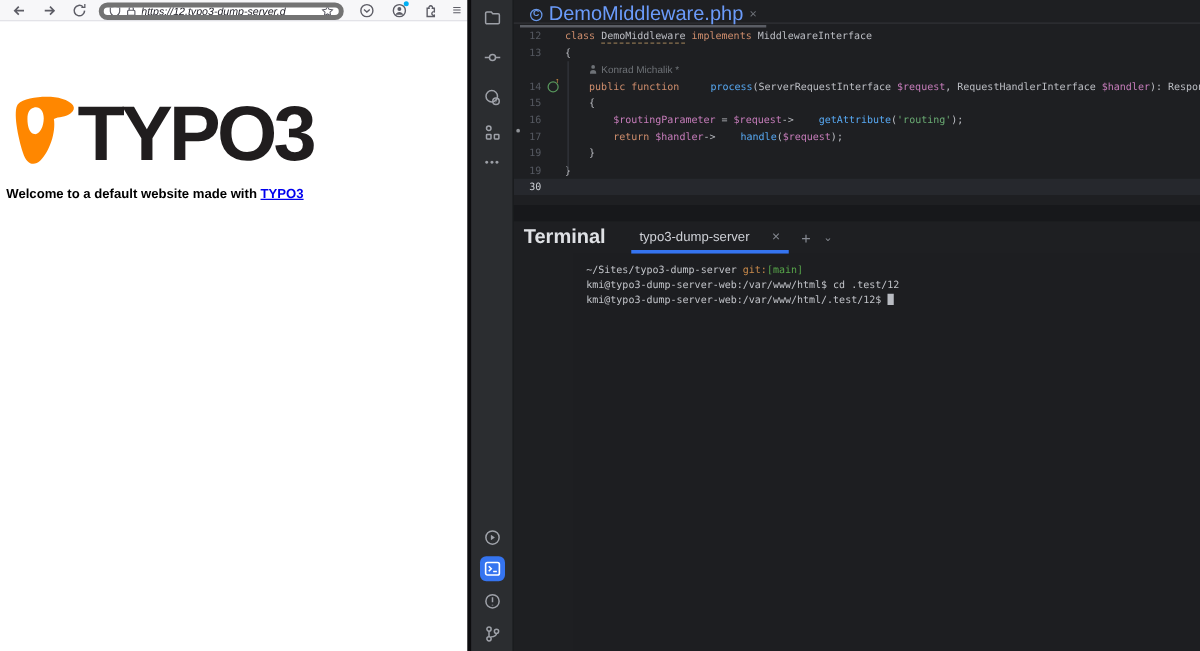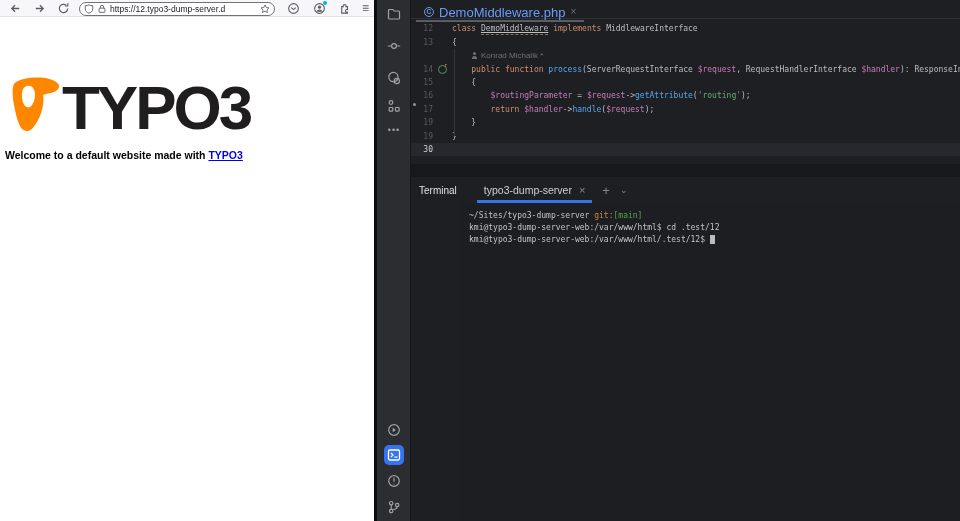--- a/index.html
+++ b/index.html
@@ -7,22 +7,22 @@
               font-family:"Liberation Sans", sans-serif; }
   .stage { position:relative; width:960px; height:521px; }
 
   
   .browser { position:absolute; left:0; top:0; width:374px; height:521px; background:#fff; }
   .btoolbar { position:absolute; left:0; top:0; width:374px; height:17px;
               background:#f7f7f9; border-bottom:1px solid #e3e3e8; }
   .bicon { position:absolute; top:2px; width:13px; height:13px; color:#5d5d66; }
   .bicon svg { width:100%; height:100%; display:block; }
   .urlbar { position:absolute; left:79px; top:1.5px; width:196px; height:14px;
-            background:#fff; border:1px solid #737373; border-radius:7px;
-            display:flex; align-items:center; padding:0 4px; overflow:hidden; }
+            background:#fff; border:4px solid #737373; border-radius:7px;
+            display:flex; align-items:center; padding:0 4px; overflow:hidden;font-style:italic; }
   .urlbar .uicon { width:10px; height:10px; color:#5d5d66; flex:0 0 auto; margin-right:3px; }
   .urlbar .uicon svg { width:100%; height:100%; display:block; }
   .urltext { flex:1 1 auto; font-size:8.5px; color:#23222a; white-space:nowrap; overflow:hidden;
              -webkit-mask-image:linear-gradient(90deg,#000 82%,transparent 98%);
                      mask-image:linear-gradient(90deg,#000 82%,transparent 98%); }
   .acct-dot { position:absolute; right:-1px; top:-1px; width:4px; height:4px; border-radius:50%;
               background:#00b0f4; }
   .menu-glyph { font-size:12px; line-height:13px; text-align:center; color:#5d5d66; }
 
   
@@ -46,59 +46,59 @@
 
   .main { position:absolute; left:37px; top:0; width:549px; height:521px; }
 
   
   .tabbar { position:absolute; left:0; top:0; width:100%; height:19px; border-bottom:1px solid #303236; }
   .etab { position:relative; display:inline-flex; align-items:center; gap:5px; height:19px;
           margin-left:5px; padding:0 8px; }
   .etab::after { content:""; position:absolute; left:0; right:0; bottom:0; height:2px; background:#5a5d64; }
   .phpclass-ico { width:10px; height:10px; border:1px solid #6897e8; border-radius:50%;
                   color:#6897e8; font-size:7px; line-height:8px; text-align:center; font-weight:bold; }
-  .etab-title { font-size:13px; color:#6b9bfa; }
+  .etab-title { font-size:16px; color:#6b9bfa; }
   .tab-close { font-size:10px; color:#6f737a; line-height:10px; }
 
   
   .editor { position:absolute; left:0; top:19px; width:100%; height:145px; padding-top:3px;
             overflow:hidden; }
   .crow { display:flex; align-items:center; height:13.45px;
           font-family:"DejaVu Sans Mono", monospace; font-size:8px; }
   .crow.current { background:#26282d; }
   .lnum { flex:0 0 24px; text-align:right; color:#565a62; font-size:8px; padding-right:2px; }
   .crow.current .lnum { color:#cdd0d6; }
   .gslot { flex:0 0 17px; position:relative; height:100%; }
   .gicon-override::before { content:""; position:absolute; left:3px; top:2.5px; width:7px; height:7px;
                             border:1px solid #57965c; border-radius:50%; }
   .gicon-override::after { content:"↑"; position:absolute; left:9px; top:-1px; font-size:6px; color:#cf8e45; }
   .codetxt { white-space:pre; color:#bcbec4; }
-  .tk-kw { color:#cf8e6d; } .tk-fn { color:#57a8f2; } .tk-var { color:#c77dbb; }
+  .tk-kw { color:#cf8e6d; } .tk-fn { color:#57a8f2;margin-left:20px; } .tk-var { color:#c77dbb; }
   .tk-str { color:#6aab73; } .tk-pl { color:#bcbec4; }
-  .tk-cls { color:#bcbec4; border-bottom:1px dashed #8a7350; padding-bottom:0.5px;text-decoration:underline; }
+  .tk-cls { color:#bcbec4; border-bottom:1px dashed #8a7350; padding-bottom:0.5px; }
   .hintrow .codetxt { padding-left:19px; display:flex; align-items:center; gap:3px;
                       font-family:"Liberation Sans", sans-serif; }
   .hinttxt { font-size:8px; color:#6e7277; }
   .person-icon { position:relative; width:7px; height:7px; display:inline-block; }
   .person-icon::before { content:""; position:absolute; left:2px; top:0; width:3px; height:3px;
                          border-radius:50%; background:#6e7277; }
   .person-icon::after { content:""; position:absolute; left:1px; top:3.5px; width:5px; height:3px;
                         border-radius:2.5px 2.5px 0 0; background:#6e7277; }
   .indent-guide { position:absolute; left:43px; top:30px; width:1px; height:87px; background:#33363c; }
   .gutter-dot { position:absolute; left:2px; top:84px; width:3px; height:3px; border-radius:50%;
                 background:#8f9297; }
 
   
   .splitter { position:absolute; left:0; top:164px; width:100%; height:13px; background:#17181b; }
 
   
   .thead { position:absolute; left:0; top:177px; width:100%; height:26px; display:flex;
            align-items:center; padding-left:8px; }
-  .tpanel-label { font-size:10px; font-weight:normal; color:#dfe1e5; margin-right:20px; }
-  .ttab { position:relative; height:100%; display:flex; align-items:center; gap:7px; padding:0 7px; }
+  .tpanel-label { font-size:16px; font-weight:bold; color:#dfe1e5; margin-right:20px; }
+  .ttab { position:relative; height:100%; display:flex; align-items:center; gap:18px; padding:0 7px; }
   .ttab::after { content:""; position:absolute; left:0; right:0; bottom:0; height:3px; background:#3574f0; }
   .ttab-label { font-size:10.5px; color:#ced0d6; }
   .thead-glyph { color:#868a92; font-size:11px; line-height:11px; }
   .thead-glyph.plus { margin-left:10px; font-size:13px; }
   .thead-glyph.chev { margin-left:10px; font-size:9px; }
   .tbody { position:absolute; left:0; top:203px; width:100%; bottom:0; padding:7px 0 0 10px;
            background:#1d1e21;margin-left:48px; }
   .trow { font-family:"DejaVu Sans Mono", monospace; font-size:8px; line-height:12.1px;
           white-space:pre; color:#c2c4c9; }
   .tk-tpl { color:#c2c4c9; } .tk-tbold { color:#eceef1; font-weight:bold; }

